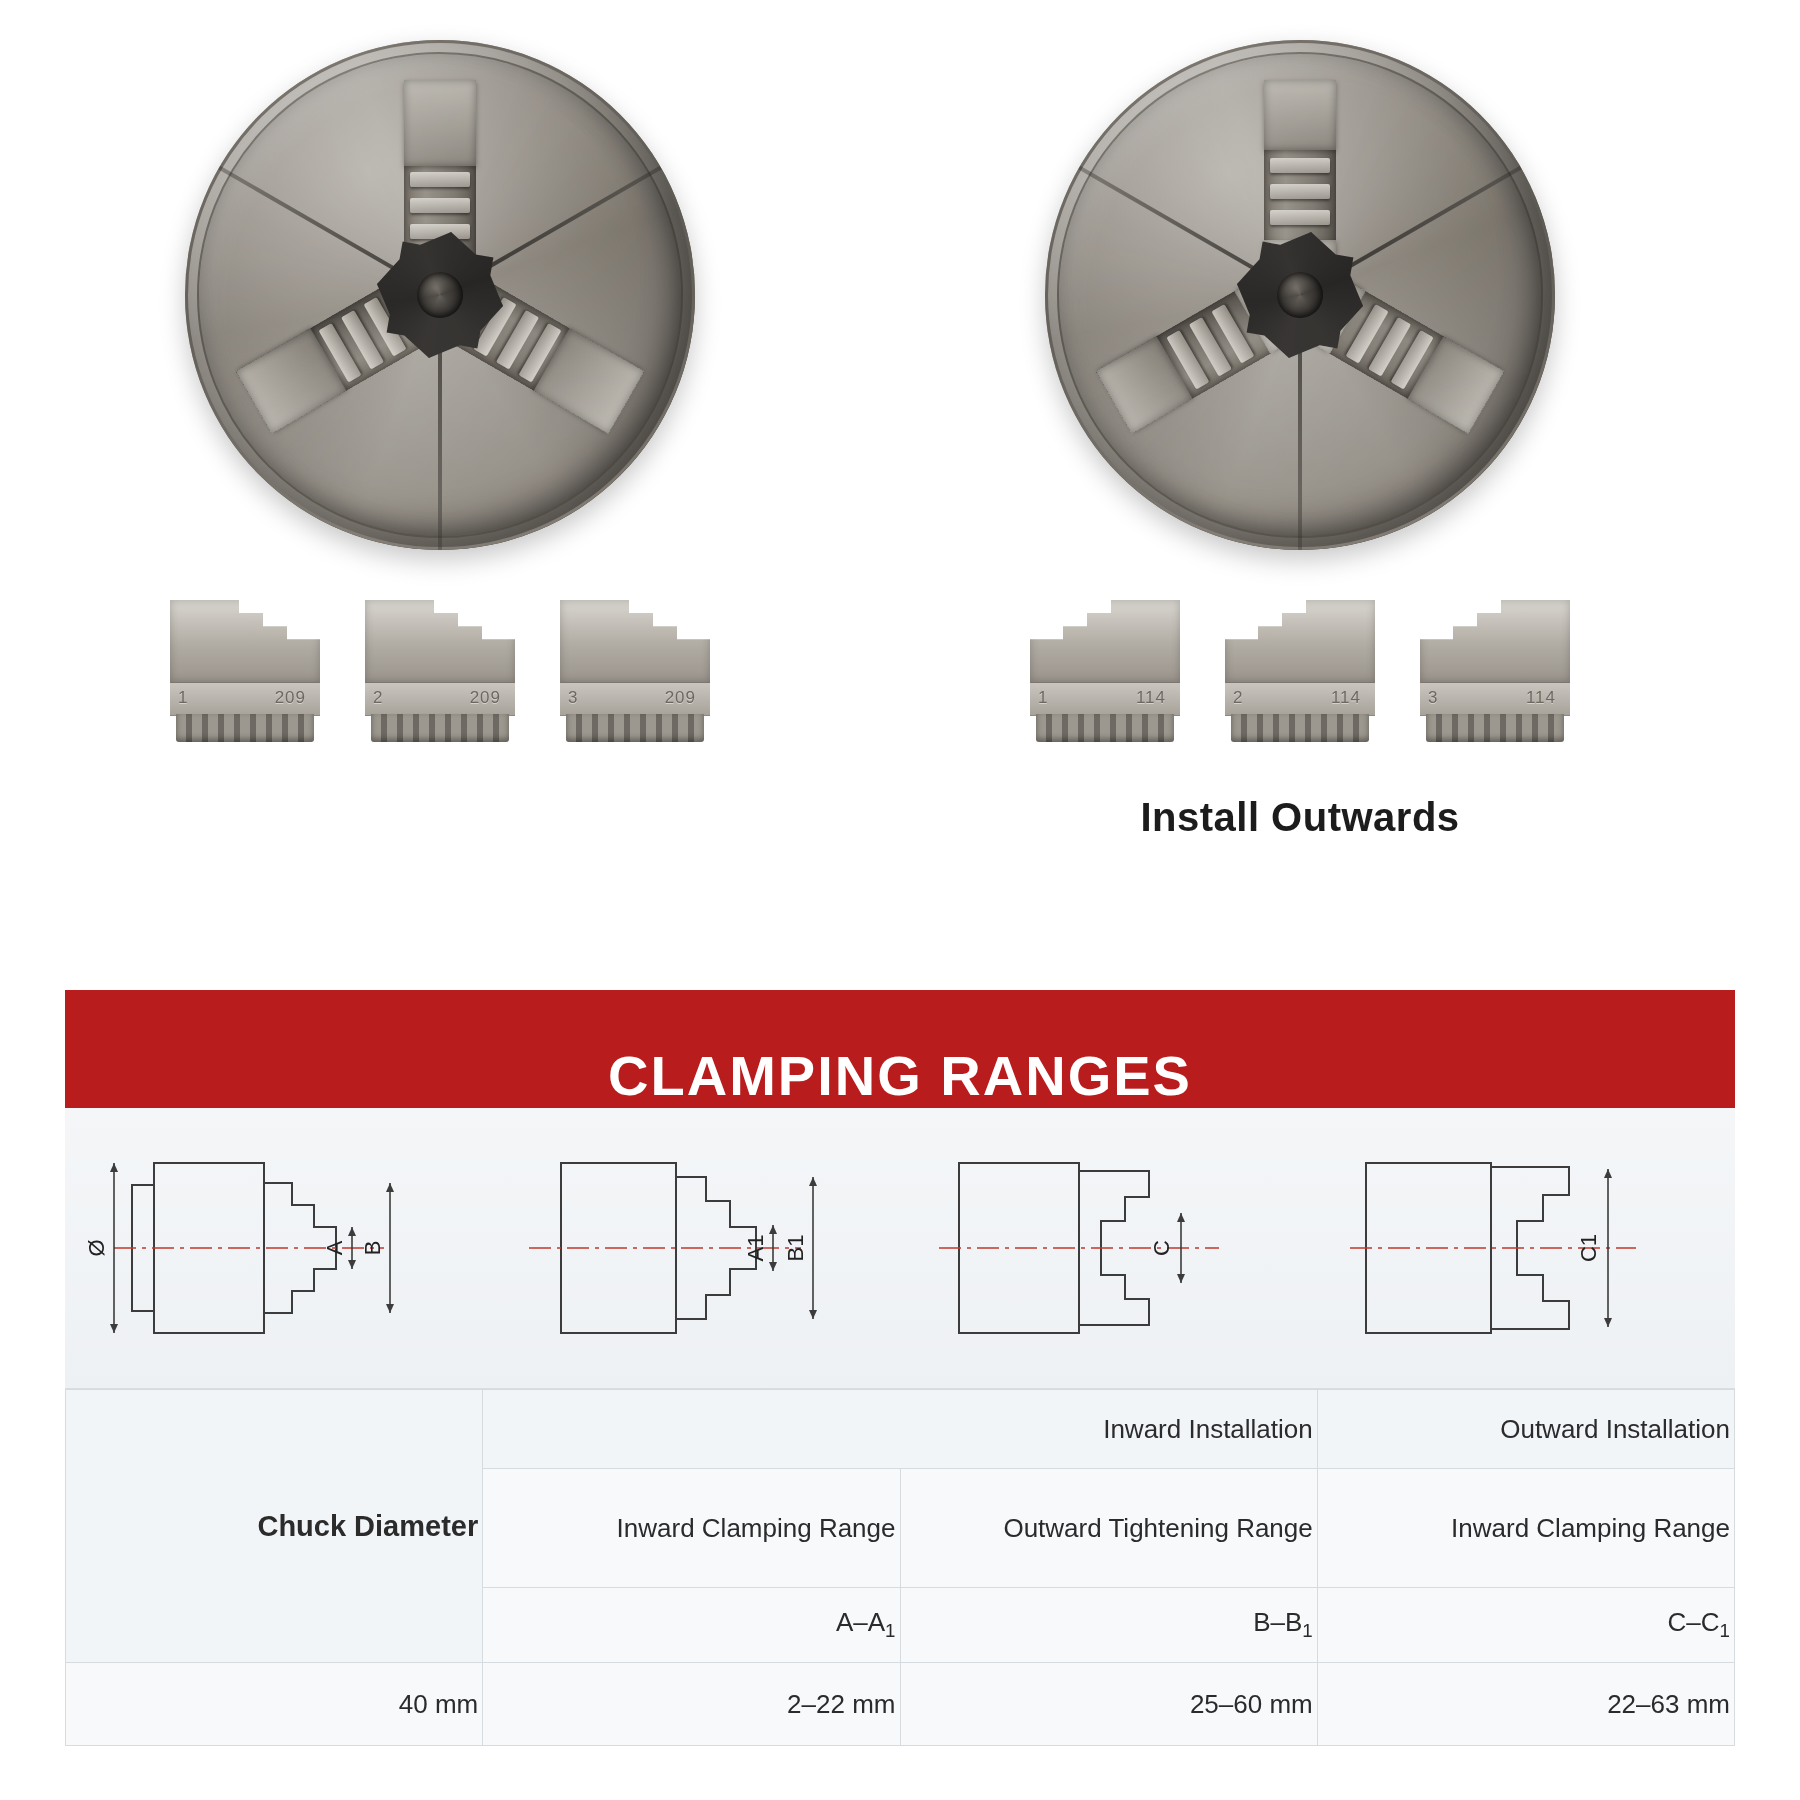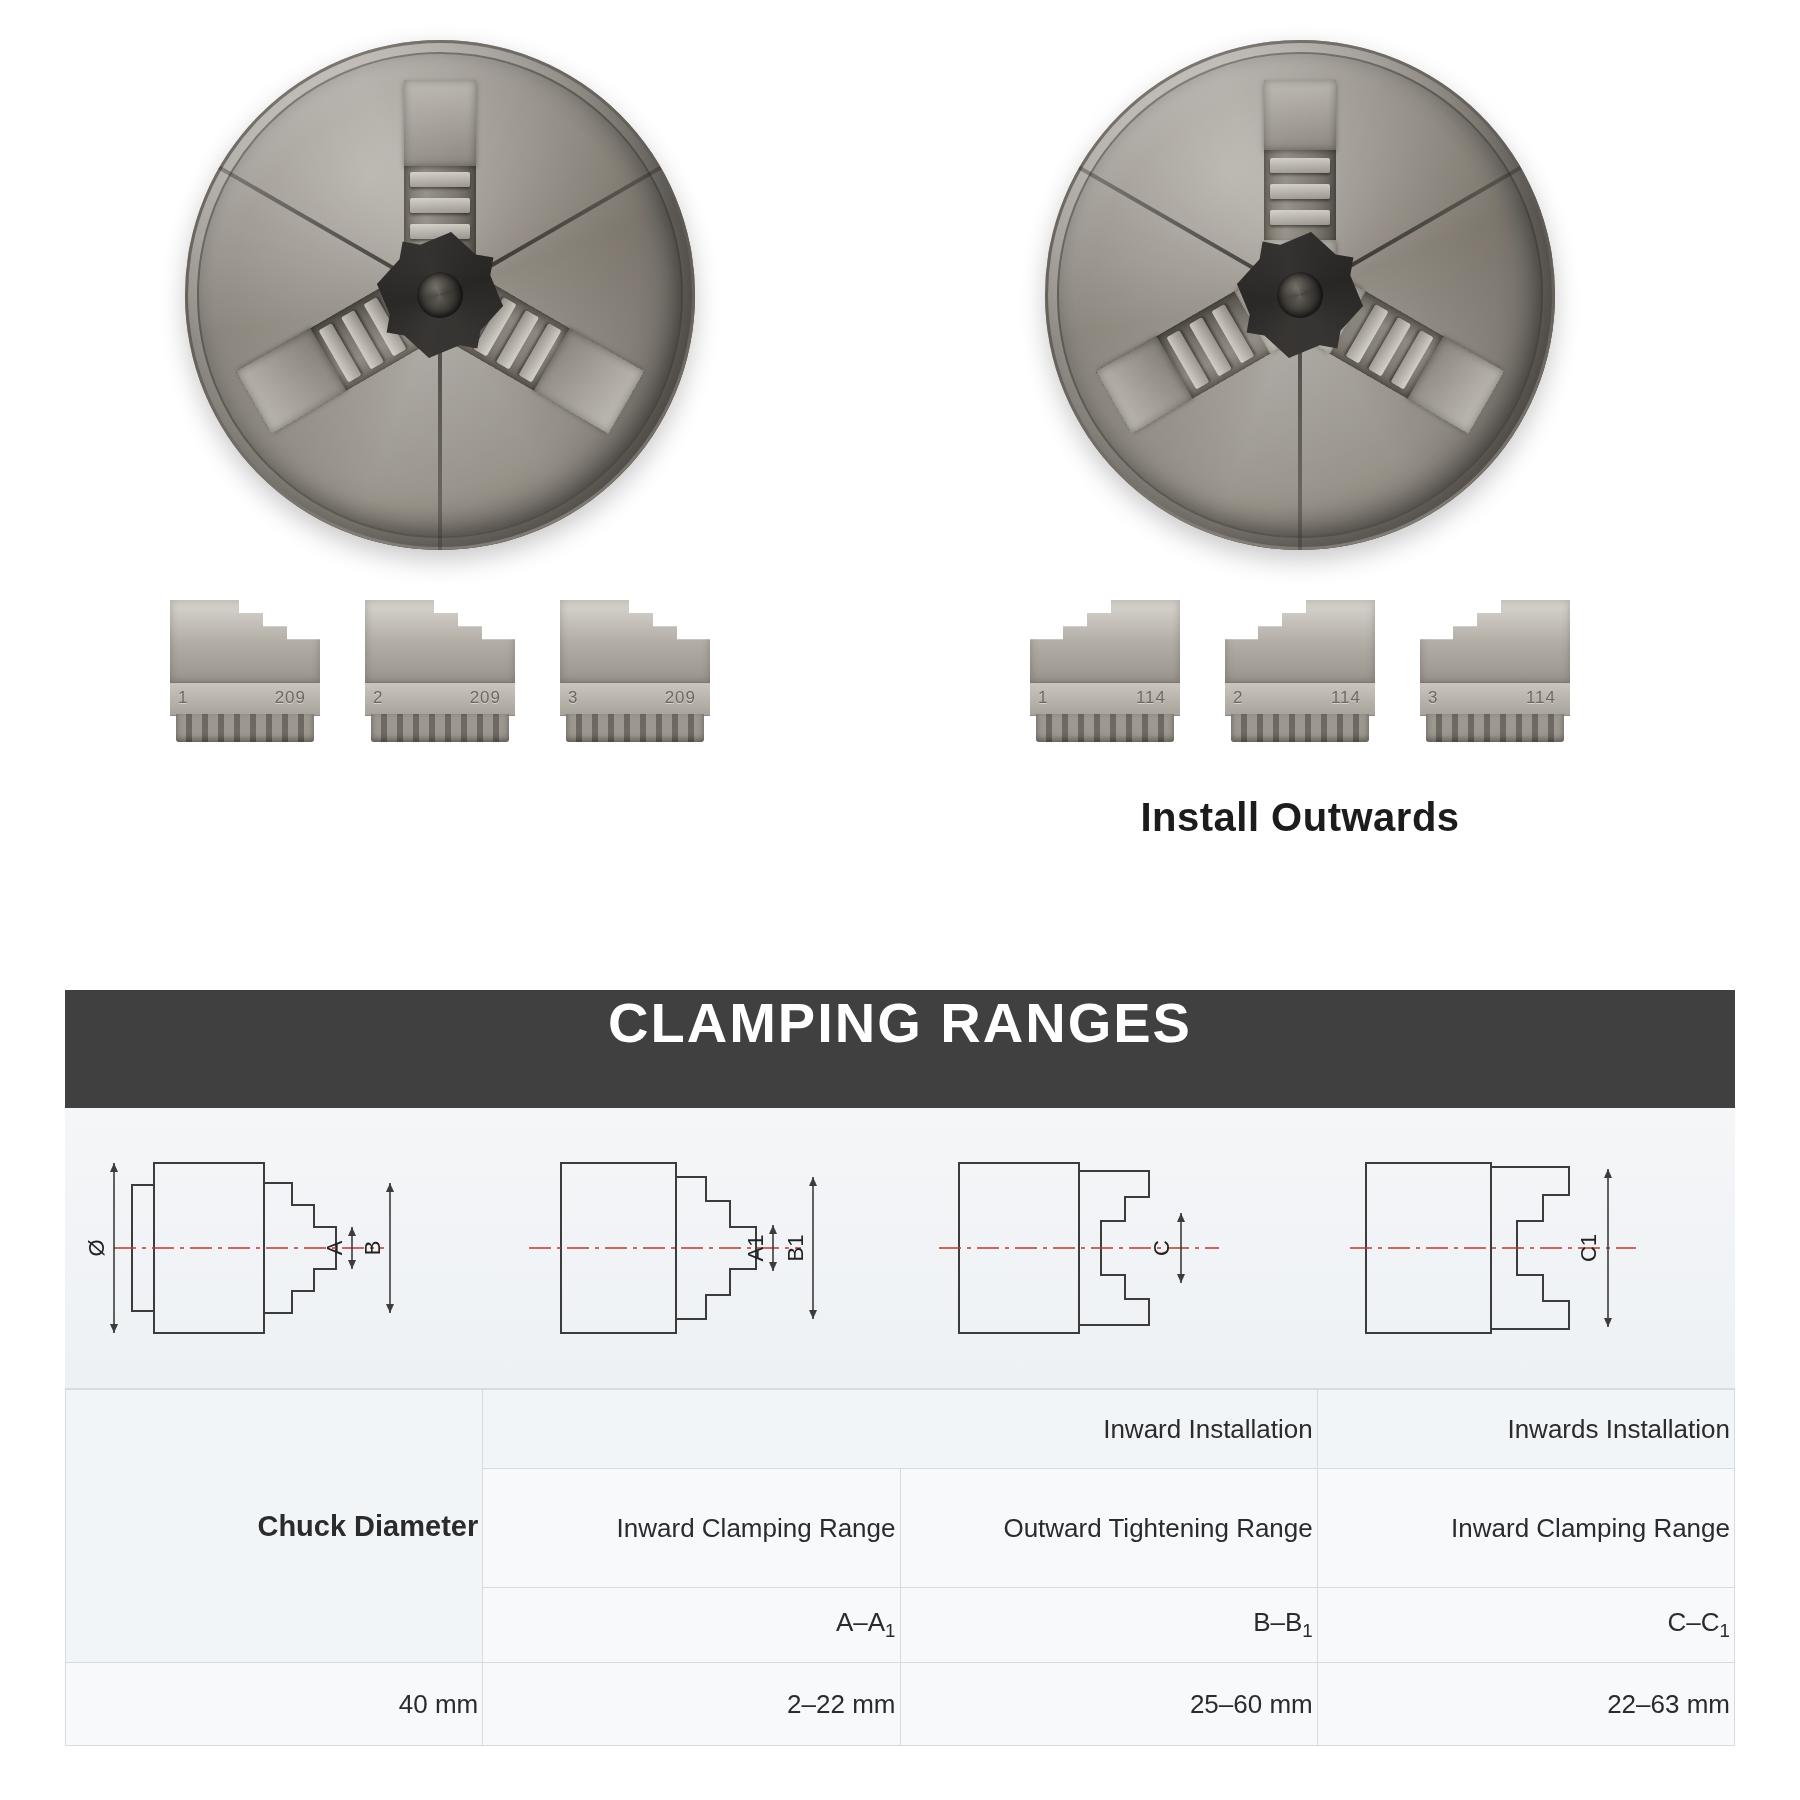--- a/index.html
+++ b/index.html
@@ -179,22 +179,22 @@
   .panel{
     position:absolute;
     left:65px;
     top:990px;
     width:1670px;
     height:760px;
     background:#ffffff;
   }
   .panel-header{
     height:118px;
-    background:#404040;
-    display:flex;align-items:flex-start;justify-content:center;
+    background:#b91c1c;
+    display:flex;align-items:flex-end;justify-content:center;
   }
   .panel-header h1{
     margin:0;
     font-size:56px;
     letter-spacing:2px;
     color:#ffffff;
     font-weight:bold;
   }
   .diagrams{
     height:280px;
@@ -473,21 +473,21 @@
         <text x="260" y="115" transform="rotate(-90 260 115)" text-anchor="middle" font-size="22" font-family="Liberation Sans, sans-serif" fill="#222">C1</text>
       </svg>
     </div>
   </div>
 
   <table class="ranges">
     <tbody>
         <tr>
       <td class="blank" rowspan="3" style="font-weight:bold;font-size:29px;background:#f2f5f8;">Chuck Diameter</td>
       <td class="hdr-install" colspan="2">Inward Installation</td>
-      <td class="hdr-install">Inwards Installation</td>
+      <td class="hdr-install">Outward Installation</td>
     </tr>
     <tr>
       <td class="hdr-sub">Inward Clamping Range</td>
       <td class="hdr-sub">Outward Tightening Range</td>
       <td class="hdr-sub">Inward Clamping Range</td>
     </tr>
     <tr>
       <td class="hdr-sym"><span>A–A</span><span class="sub">1</span></td>
       <td class="hdr-sym"><span>B–B</span><span class="sub">1</span></td>
       <td class="hdr-sym"><span>C–C</span><span class="sub">1</span></td>

